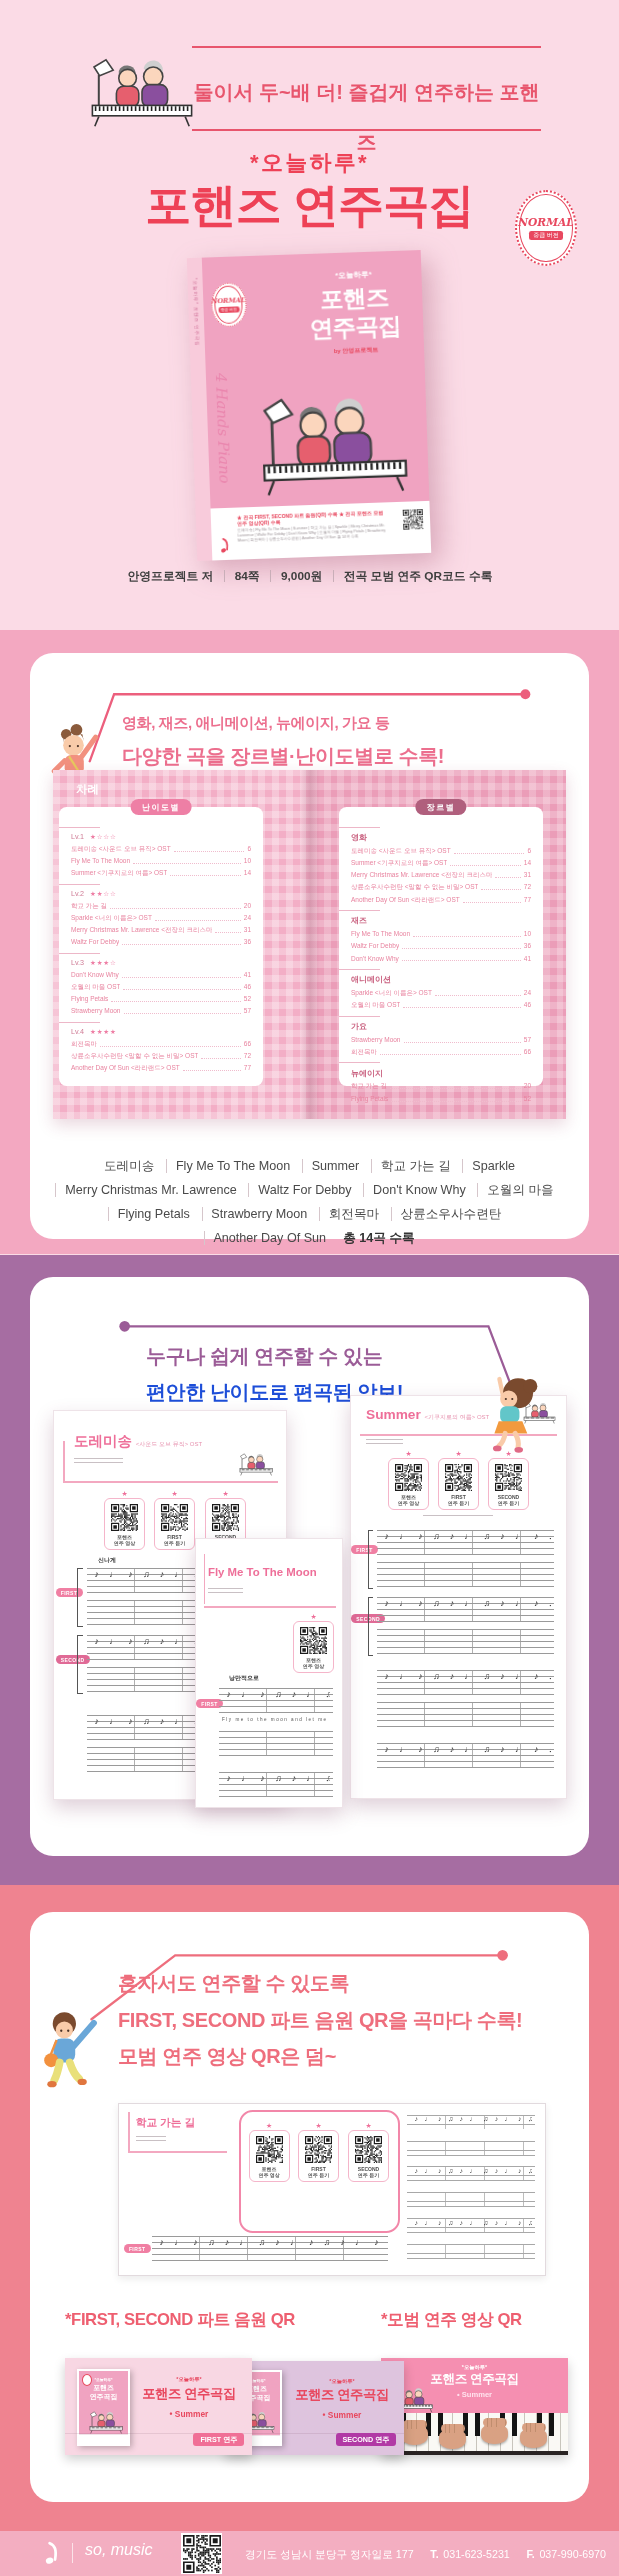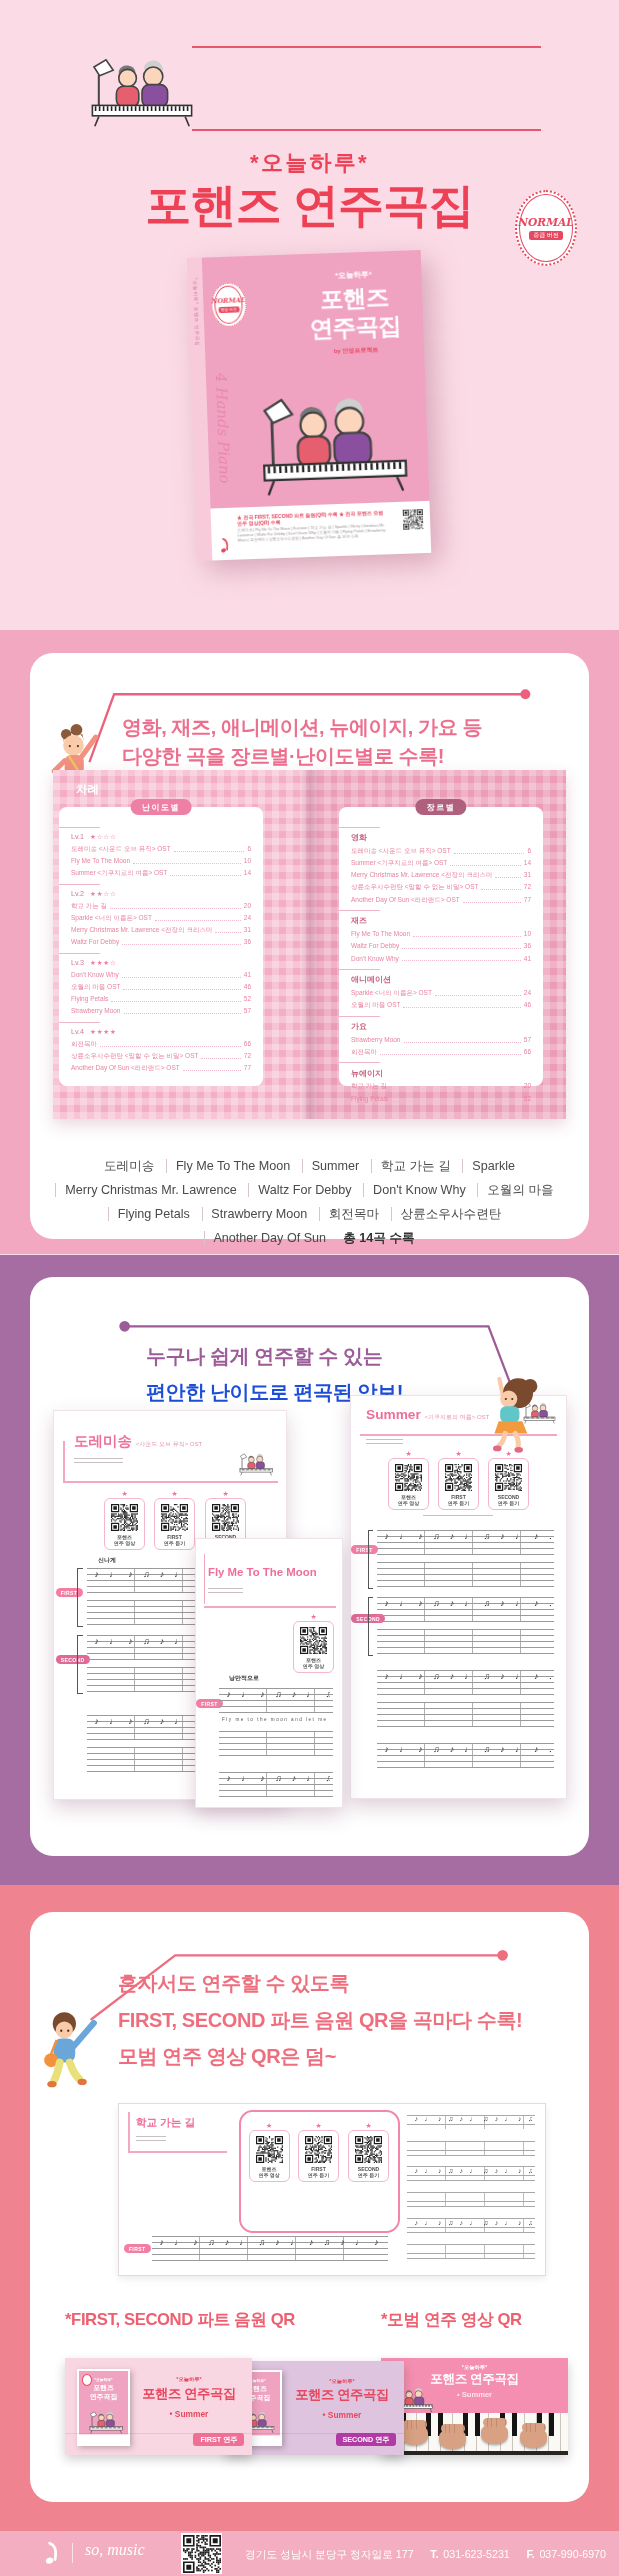--- a/index.html
+++ b/index.html
@@ -142,21 +142,21 @@
   .kw{position:absolute;inset:0;background:repeating-linear-gradient(90deg,#faf9f5 0 11.4px,#c8c5bc 11.4px 12px)}
   .kb{position:absolute;left:0;right:0;top:0;height:55%;
       background:repeating-linear-gradient(90deg,transparent 0 7.6px,#141414 7.6px 13px,transparent 13px 20px,#141414 20px 25px,transparent 25px 37px)}
   .keys::after{content:"";position:absolute;left:0;right:0;bottom:0;height:3.8px;background:#2a2424}
   .hand{position:absolute;width:27px;height:20px;background:#d9a183;border-radius:40% 40% 45% 45%;
         box-shadow:0 1.5px 2.3px rgba(0,0,0,.3)}
   .hand::before{content:"";position:absolute;left:1.5px;right:1.5px;top:-5.3px;height:9px;border-radius:4.6px;
         background:repeating-linear-gradient(90deg,#d9a183 0 3.8px,#c08d6e 3.8px 4.6px)}
 
   
-  .flogo{position:absolute;font-family:Liberation Serif, serif;font-style:italic;font-size:16px;color:#fff}
+  .flogo{position:absolute;font-family:Liberation Sans, sans-serif;font-style:italic;font-size:16px;color:#fff}
   .fdiv{position:absolute;width:0.8px;height:20px;background:rgba(255,255,255,.65)}
   .faddr{position:absolute;font-size:10.7px;color:#fff;white-space:nowrap}
   .faddr .fl{font-weight:bold;margin:0 4.6px 0 16.7px}
   .duo-sm{position:absolute}
 </style>
 </head>
 <body>
 
 <svg width="0" height="0" style="position:absolute">
   <defs>
@@ -232,20 +232,21 @@
   <div class="bg" style="top:630px;height:624px;background:#f3a8c1"></div>
   <div class="bg" style="top:1255px;height:630px;background:#a66da2"></div>
   <div class="bg" style="top:1885px;height:646px;background:#ef8390"></div>
   <div class="bg" style="top:2531px;height:45px;background:#f3aec1"></div>
 
   <svg class="abs" style="left:70px;top:53px;width:128px;height:76px" viewBox="0 0 160 92">
       <use href="#duo"></use>
     </svg>
   <div class="topline" style="left:192px;top:46px;width:349px"></div>
   <div class="topline" style="left:192px;top:129px;width:349px"></div>
+  <div class="banner">둘이서 두~배 더! 즐겁게 연주하는 포핸즈</div>
   <div class="overline">*오늘하루*</div>
   <div class="maintitle">포핸즈 연주곡집</div>
   <div class="badge badge-lg">
     <span class="b1">NORMAL</span>
     <span class="b2">중급 버전</span>
   </div>
 
   <div id="book">
     <div class="spine">
       <span class="spinetxt">*오늘하루* 포핸즈 연주곡집</span>
@@ -416,30 +417,36 @@
               <rect x="22" y="22" width="1" height="1"></rect>
               <path fill-rule="evenodd" d="M0 0h7v7h-7zM1 1h5v5h-5zM2 2h3v3h-3z"></path>
               <path fill-rule="evenodd" d="M16 0h7v7h-7zM17 1h5v5h-5zM18 2h3v3h-3z"></path>
               <path fill-rule="evenodd" d="M0 16h7v7h-7zM1 17h5v5h-5zM2 18h3v3h-3z"></path>
             </svg>
           </div>
       </div>
     </div>
   </div>
 
+  <div class="meta">
+    <span class="mitem">안영프로젝트 저</span>
+    <span class="mitem">84쪽</span>
+    <span class="mitem">9,000원</span>
+    <span class="mitem">전곡 모범 연주 QR코드 수록</span>
+  </div>
 
   <div class="card" style="top:653px;height:586px"></div>
   <svg class="rule" style="left:76px;top:685px;width:457px;height:84px" viewBox="0 0 600 110" width="457" height="84">
     <polyline points="18,100 50,12 590,12" fill="none" stroke="#ec5f7d" stroke-width="3" stroke-linecap="round"></polyline>
     <circle cx="590" cy="12" r="6.5" fill="#ec5f7d"></circle>
   </svg>
   <svg class="abs" style="left:44px;top:722px;width:59px;height:82px" viewBox="0 0 80 110">
       <use href="#kid-a"></use>
     </svg>
-  <div class="h1a" style="left:122px;top:714px;font-size:20px;color:#ec6f8e">영화, 재즈, 애니메이션, 뉴에이지, 가요 등</div>
+  <div class="h1a" style="left:122px;top:714px;font-size:15px;color:#ec6f8e">영화, 재즈, 애니메이션, 뉴에이지, 가요 등</div>
   <div class="h1a" style="left:122px;top:743px;font-size:20px;color:#ec6f8e">다양한 곡을 장르별·난이도별로 수록!</div>
 
   <div id="spread">
     <div class="ging-l"></div>
     <div class="ging-r"></div>
     <div class="gutter"></div>
     <div class="toc-title">차례</div>
 
     <div class="panel" id="panelL" style="left:6px">
       <div class="pbadge pbadge-pink">난이도별</div>

